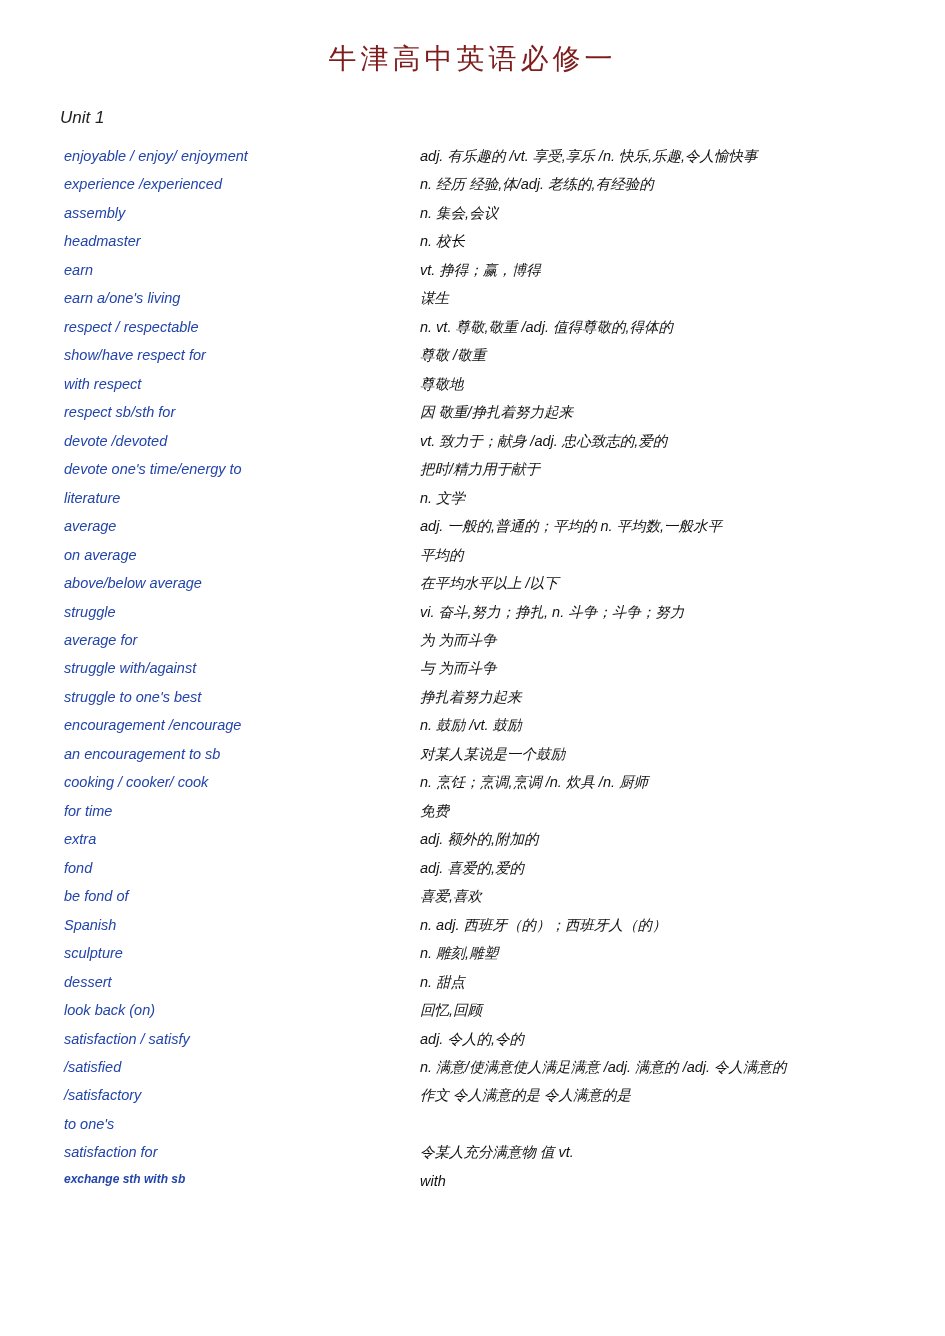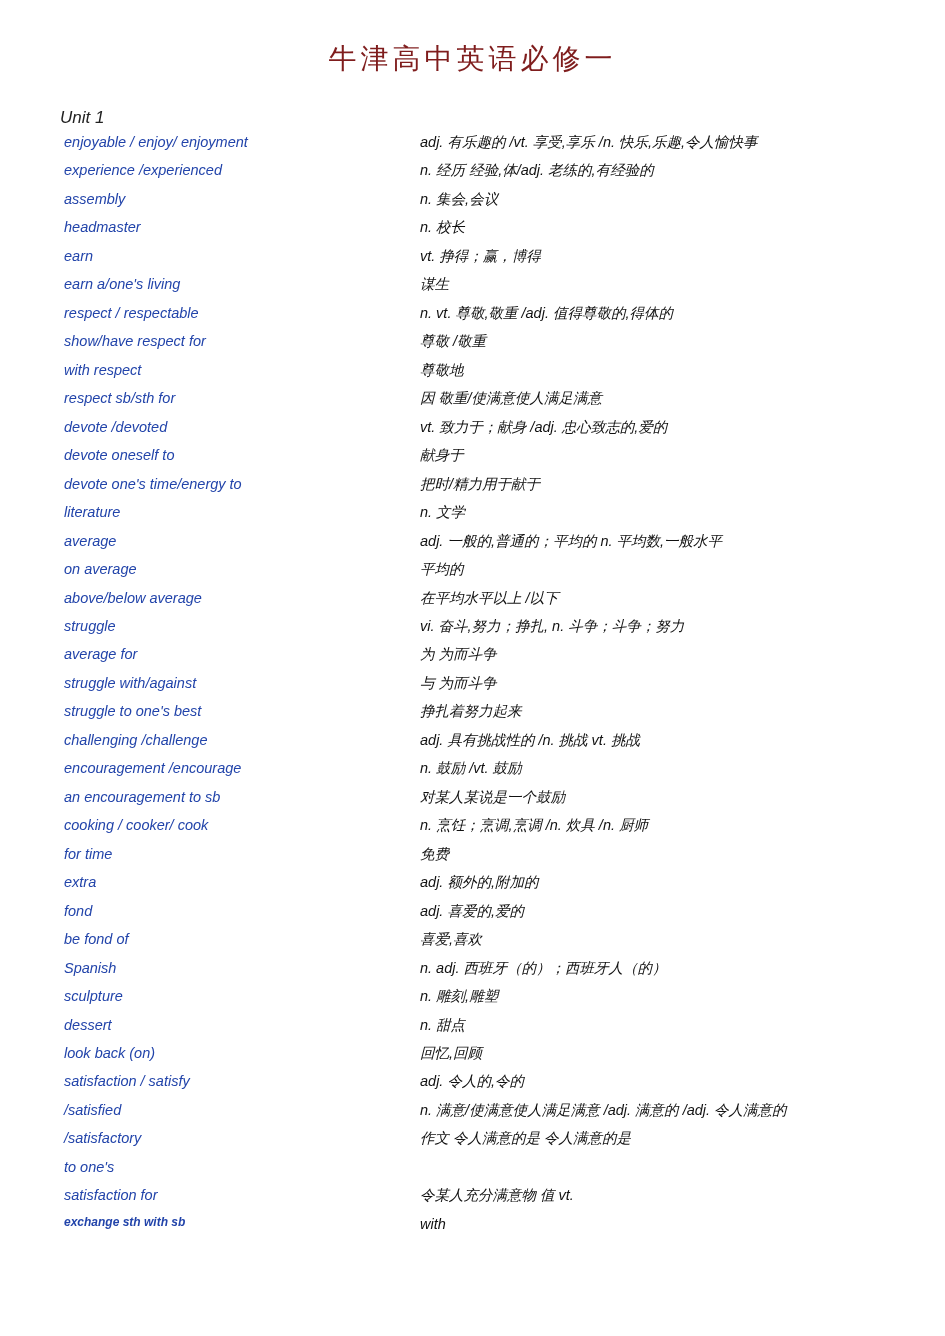--- a/index.html
+++ b/index.html
@@ -23,20 +23,21 @@
       font-family: 'SimSun', 'STSong', serif;
       font-weight: normal;
       margin-bottom: 30px;
       letter-spacing: 4px;
       color: #7f1d1d;
     }
 
     .unit-label {
       font-size: 17px;
       font-family: cursive, 'Comic Sans MS', sans-serif;
+      margin-bottom: 14px;
       color: #222;
       font-style: italic;
     }
 
     .vocab-table {
       width: 100%;
       border-collapse: collapse;
     }
 
     .vocab-table tr td {
@@ -109,31 +110,27 @@
       <tr>
         <td class="entry-word">show/have respect for</td>
         <td class="entry-def">尊敬 /敬重</td>
       </tr>
       <tr>
         <td class="entry-word">with respect</td>
         <td class="entry-def">尊敬地</td>
       </tr>
       <tr>
         <td class="entry-word">respect sb/sth for</td>
-        <td class="entry-def">因   敬重/使满意使人满足满意</td>
+        <td class="entry-def">因   敬重/挣扎着努力起来</td>
       </tr>
       <tr>
         <td class="entry-word">devote /devoted</td>
         <td class="entry-def">vt. 致力于；献身  /adj. 忠心致志的,爱的</td>
       </tr>
       <tr>
-        <td class="entry-word">devote  oneself to</td>
-        <td class="entry-def">献身于</td>
-      </tr>
-      <tr>
         <td class="entry-word">devote  one's time/energy to</td>
         <td class="entry-def">把时/精力用于献于</td>
       </tr>
       <tr>
         <td class="entry-word">literature</td>
         <td class="entry-def">n. 文学</td>
       </tr>
       <tr>
         <td class="entry-word">average</td>
         <td class="entry-def">adj. 一般的,普通的；平均的     n. 平均数,一般水平</td>
@@ -154,24 +151,20 @@
         <td class="entry-word">average  for</td>
         <td class="entry-def">为   为而斗争</td>
       </tr>
       <tr>
         <td class="entry-word">struggle  with/against</td>
         <td class="entry-def">与    为而斗争</td>
       </tr>
       <tr>
         <td class="entry-word">struggle   to one's best</td>
         <td class="entry-def">挣扎着努力起来</td>
-      </tr>
-      <tr>
-        <td class="entry-word">challenging /challenge</td>
-        <td class="entry-def">adj. 具有挑战性的 /n. 挑战 vt.  挑战</td>
       </tr>
       <tr>
         <td class="entry-word">encouragement /encourage</td>
         <td class="entry-def">n. 鼓励 /vt. 鼓励</td>
       </tr>
       <tr>
         <td class="entry-word">an encouragement  to sb</td>
         <td class="entry-def">对某人某说是一个鼓励</td>
       </tr>
       <tr>

